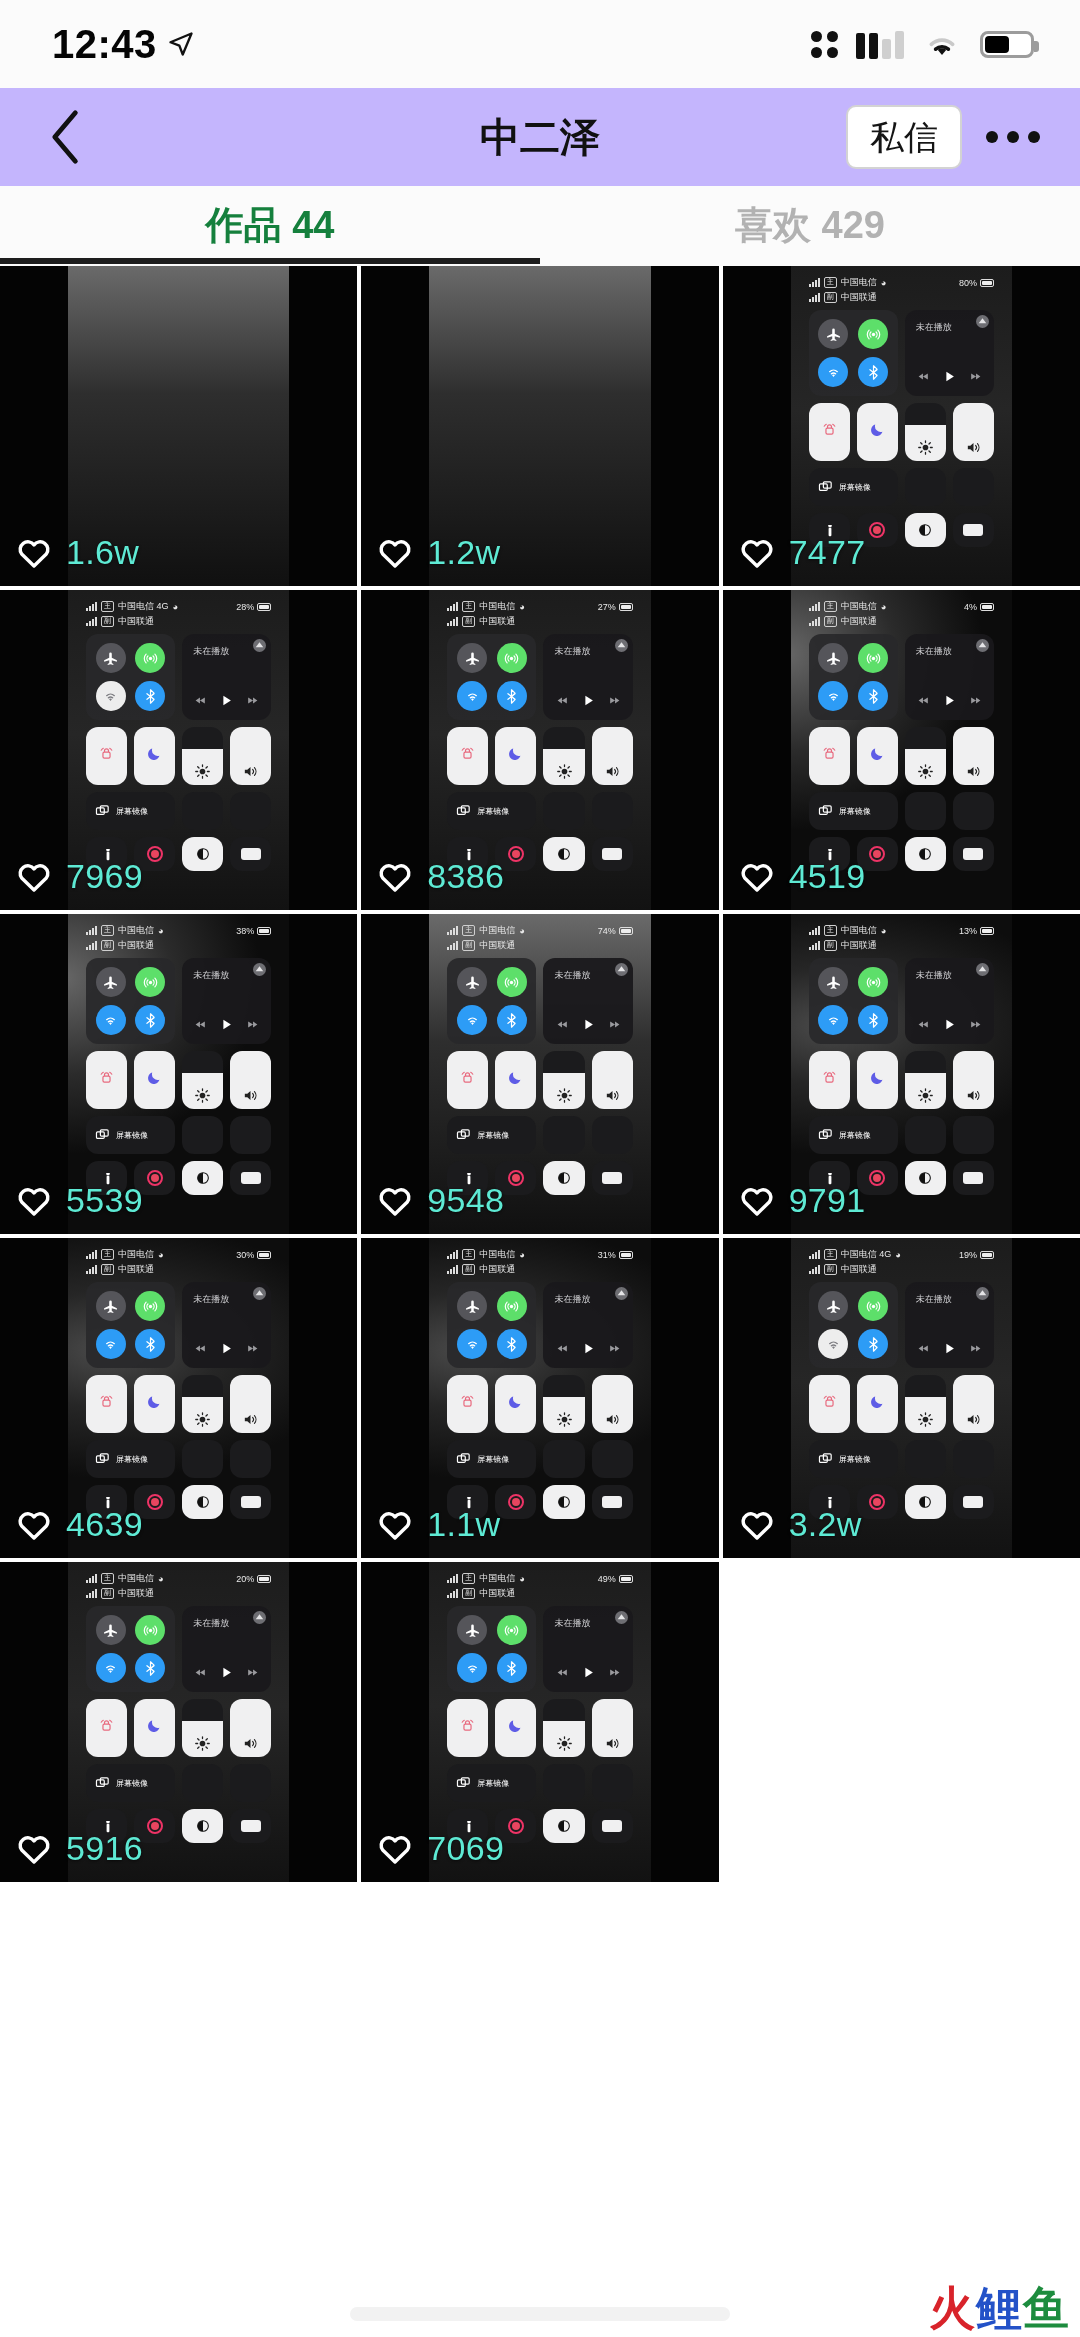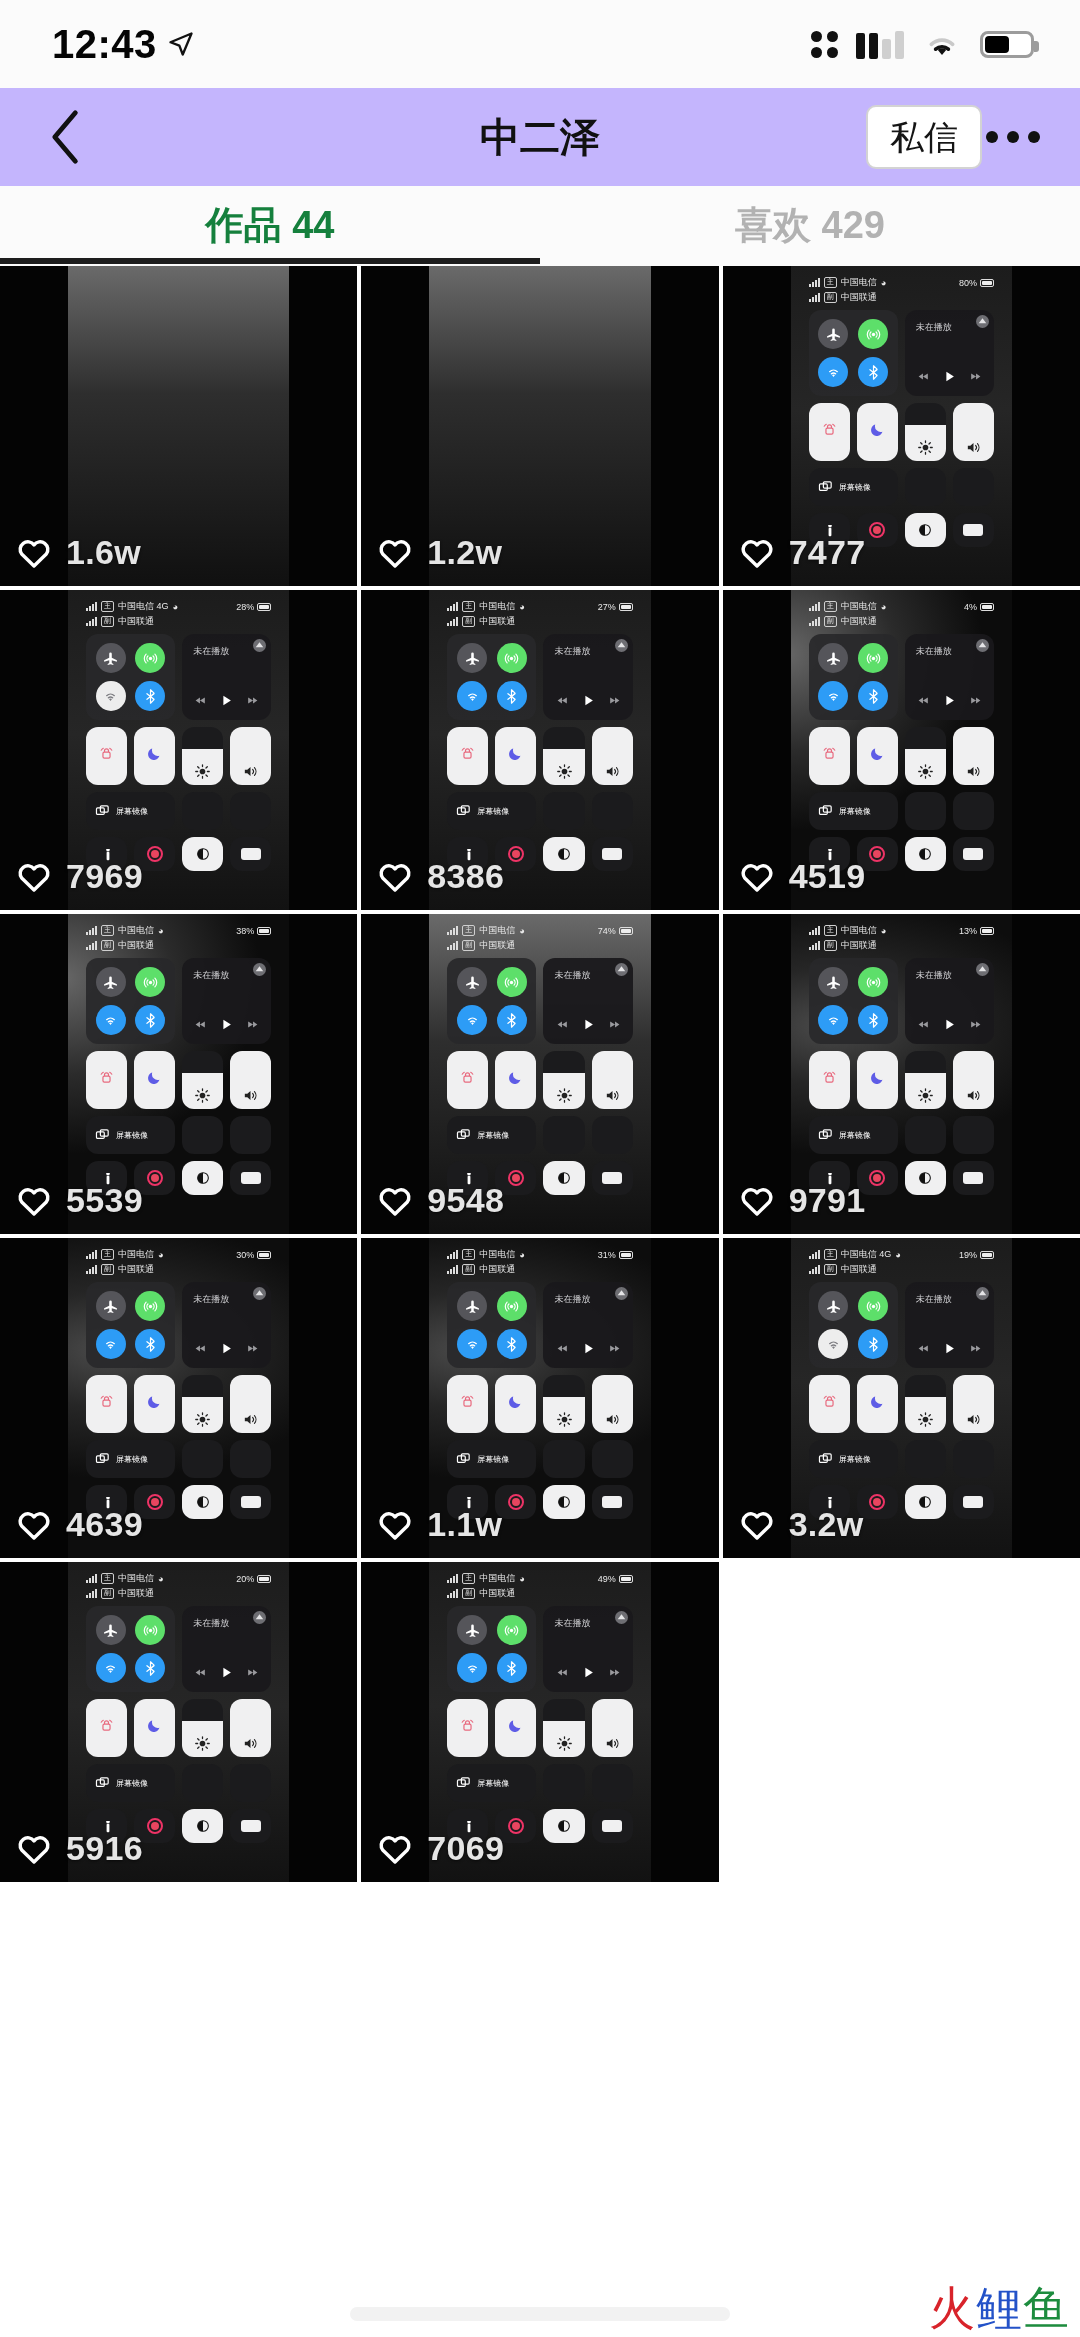--- a/index.html
+++ b/index.html
@@ -43,21 +43,21 @@
   .navbar {
     height: 98px; background: #c4b5fd;
     display: flex; align-items: center; padding: 0 36px 0 36px;
     position: relative;
   }
   .back-btn { width: 60px; height: 60px; display:flex; align-items:center; justify-content:center; }
   .nav-title {
     position: absolute; left: 0; right: 0; text-align: center;
     font-size: 40px; font-weight: 600; color: #111; pointer-events:none;
   }
-  .nav-right { margin-left: auto; display:flex; z-index:2; }
+  .nav-right { margin-left: auto; display:flex; gap: 20px; z-index:2; }
   .msg-btn {
     border: 2px solid #d3d3d3; border-radius: 10px; background:#fff;
     padding: 13px 22px; font-size: 34px; color:#151515; font-weight:500;
     line-height:1;
   }
   .more-btn { display:flex; gap:9px; align-items:center; padding: 10px 4px; }
   .more-btn span { width: 12px; height: 12px; border-radius: 50%; background:#111; display:block; }
 
   
   .tabs { height: 78px; background:#fbfbfb; display:flex; position: relative; }
@@ -151,27 +151,27 @@
   .recdot { width:16px;height:16px;border-radius:50%;border:2px solid #e36; display:flex;align-items:center;justify-content:center;}
   .recdot i { width:8px;height:8px;border-radius:50%; background:#e8455f; display:block;}
   .pillw { width:20px;height:12px;border-radius:3px; background:#f0f0f1; }
 
   
   .like {
     position:absolute; left: 16px; bottom: 14px; display:flex; align-items:center; gap: 14px;
     z-index: 5;
   }
   .like svg { width: 36px; height: 36px; display:block; }
-  .like-count { font-size: 34px; color:#e5e5e5; font-weight: 700; letter-spacing: 0.3px;
+  .like-count { font-size: 34px; color:#5eead4; font-weight: 400; letter-spacing: 0.3px;
     text-shadow: 0 1px 3px rgba(0,0,0,.6); }
 
   
   .watermark {
     position:absolute; right: 10px; bottom: 6px; z-index: 30;
-    font-size: 46px; font-weight: 400; letter-spacing: 1px; line-height:1;
+    font-size: 46px; font-weight: 700; letter-spacing: 1px; line-height:1;
     font-family: "DejaVu Sans", sans-serif;
     margin-left: 12px;
   }
   .watermark span:nth-child(1){ color:#d8232a; }
   .watermark span:nth-child(2){ color:#2352c8; }
   .watermark span:nth-child(3){ color:#1d8c3e; }
 
   
   .home-ind {
     position:absolute; left:50%; transform:translateX(-50%); bottom: 16px;

